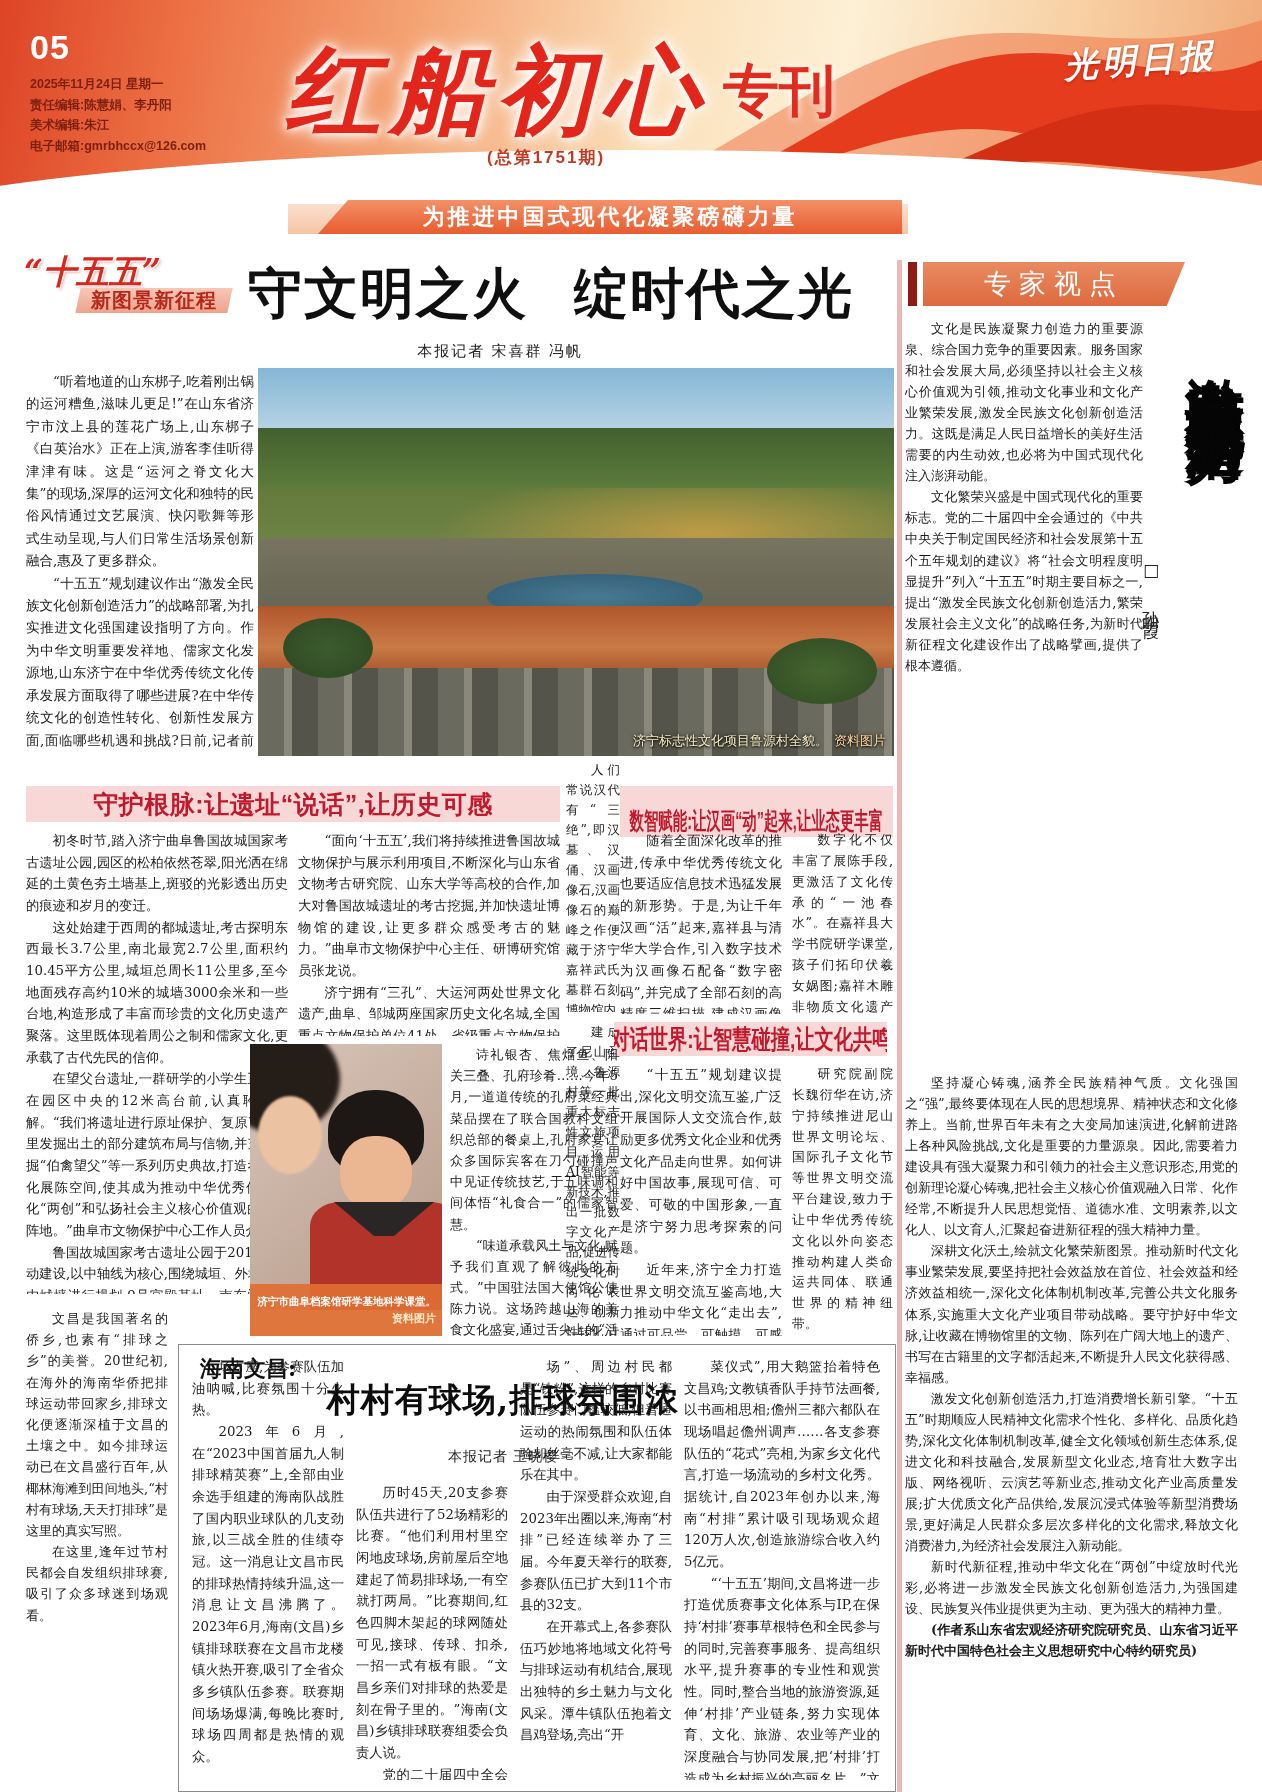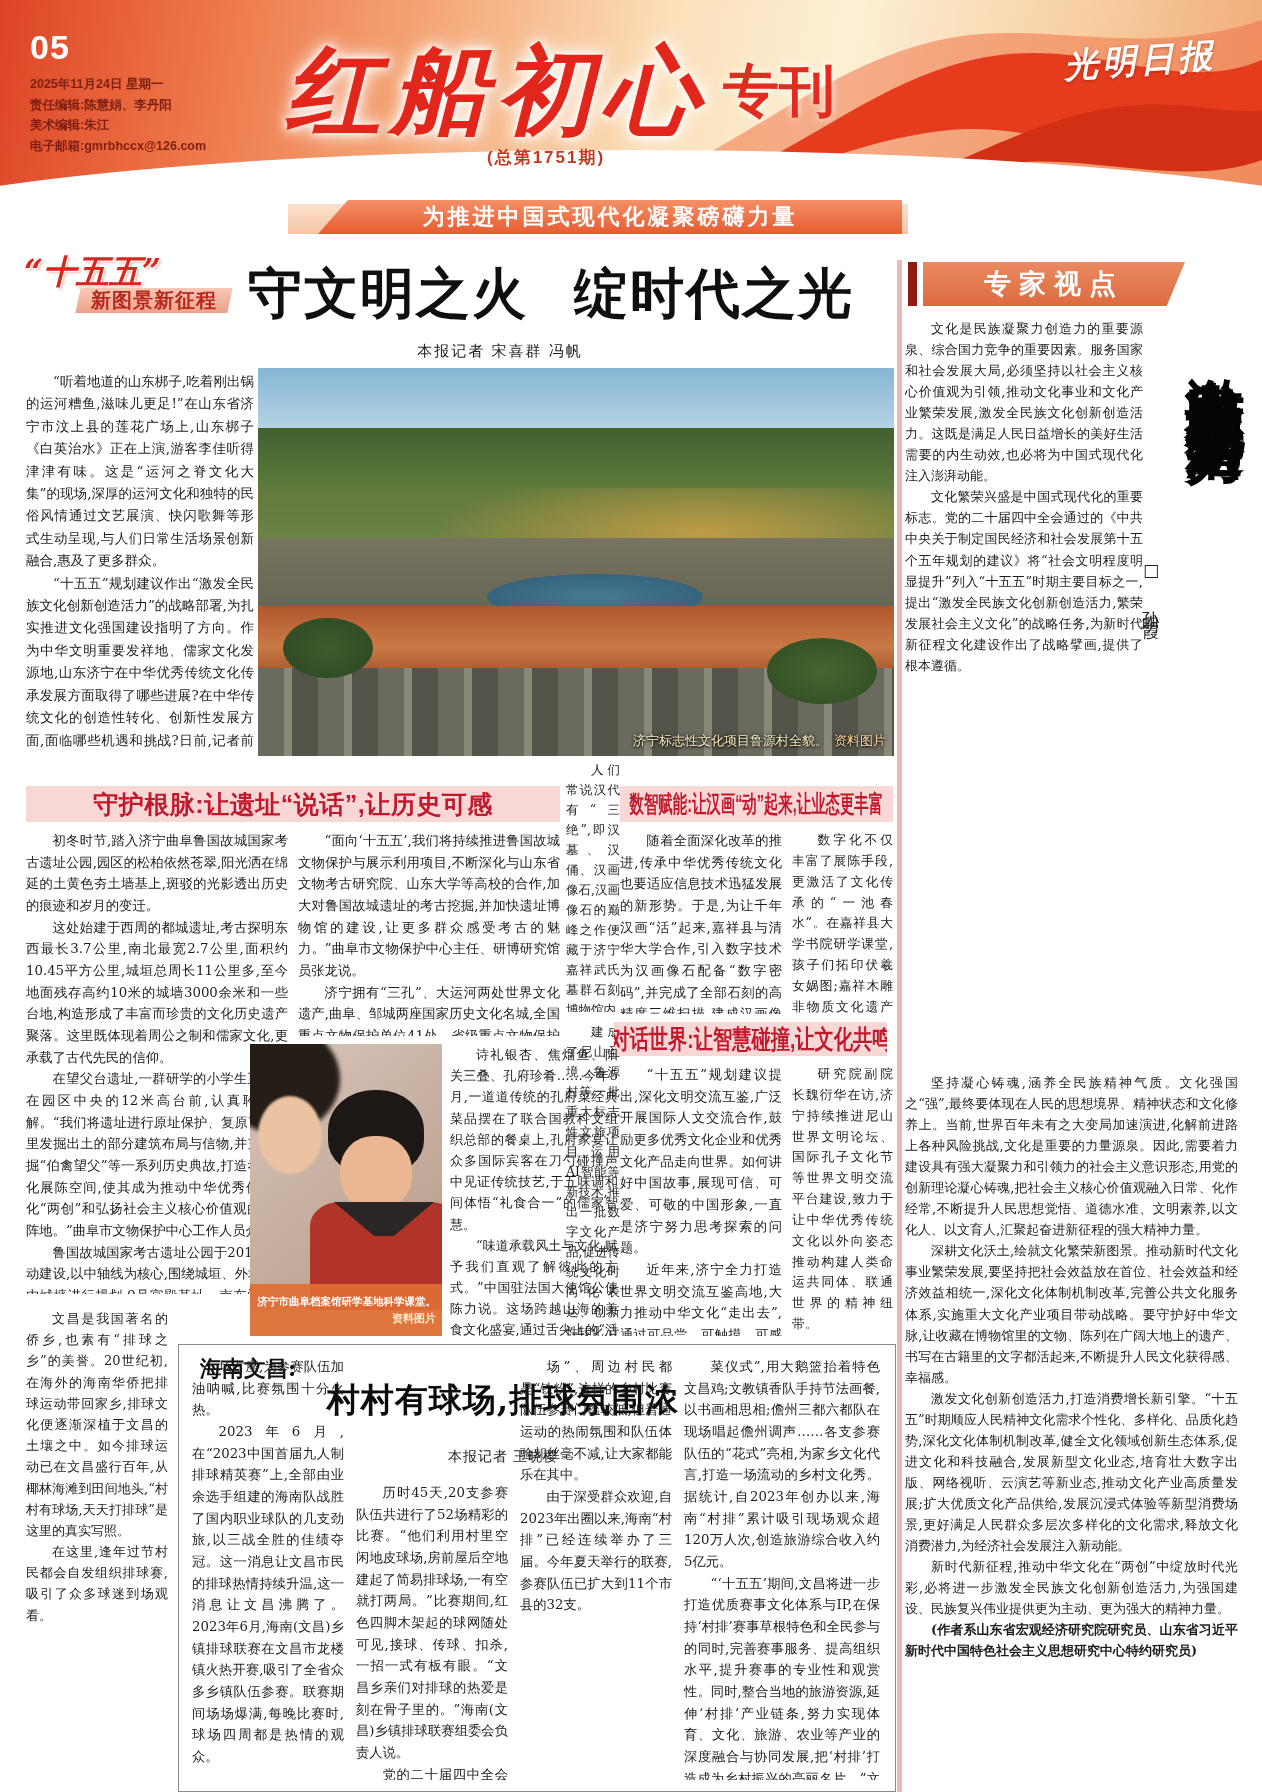--- a/index.html
+++ b/index.html
@@ -51,21 +51,21 @@
   #pm-tree1{top:250px;left:4%;width:90px;height:60px;background:radial-gradient(#3c5c2e,#2c4622);border-radius:50%;}
   #pm-tree2{top:270px;left:80%;width:110px;height:66px;background:radial-gradient(#45662f,#2e4a22);border-radius:50%;}
   #pm-caption{position:absolute;right:8px;bottom:6px;font-size:13px;font-weight:normal;color:#f7ecc1;
      font-family:"DejaVu Serif",serif;text-shadow:0 1px 2px #000,0 0 4px rgba(0,0,0,.8);}
   #pm-caption .credit{color:#ffd9a0;margin-left:6px;}
   
   #vrule{left:897px;top:260px;width:5px;height:1532px;background:#eab9b5;}
   
   .sec-head{background:#f8d8d6;color:#c0192d;font-weight:900;display:flex;align-items:center;justify-content:center;overflow:hidden;}
   #s1-head{left:26px;top:786px;width:534px;height:36px;font-size:25px;letter-spacing:0.5px;}
-  #s2-head{left:620px;top:786px;width:273px;height:36px;font-size:24px;white-space:nowrap;}
+  #s2-head{left:620px;top:786px;width:273px;height:51px;font-size:24px;white-space:nowrap;align-items:flex-end;}
   #s2-head span{transform:scaleX(.60);}
   #s3-head{left:614px;top:1022px;width:273px;height:34px;font-size:26px;white-space:nowrap;}
   #s3-head span{transform:scaleX(.74);}
   .col{font-size:13.3px;line-height:1.63;overflow:hidden;}
   #s1-col1{left:26px;top:830px;width:262px;height:464px;}
   #s1-col2{left:298px;top:830px;width:262px;height:206px;}
   #s2-col0{left:566px;top:760px;width:54px;height:252px;font-size:12.5px;line-height:1.6;}
   #s2-col1{left:620px;top:830px;width:162px;height:184px;}
   #s2-col2{left:792px;top:830px;width:101px;height:184px;font-size:12.8px;}
   #s3-col0{left:566px;top:1022px;width:54px;height:314px;font-size:12.5px;line-height:1.6;}
@@ -81,21 +81,21 @@
   #pc-body2{position:absolute;left:60px;top:158px;width:150px;height:120px;background:#b23329;border-radius:20% 20% 0 0;}
   #pc-collar{position:absolute;left:84px;top:158px;width:100px;height:34px;background:#2a2626;clip-path:polygon(0 0,100% 0,60% 100%,40% 100%);}
   #pc-desk{position:absolute;left:0;bottom:0;width:100%;height:26px;background:#d7d2c4;}
   #pc-cap{position:absolute;left:0;right:0;bottom:0;background:rgba(224,110,50,.92);color:#fff;
      font-size:10.5px;line-height:1.5;padding:10px 6px;font-weight:bold;text-align:right;}
   #pc-cap .credit{display:block;font-size:11px;color:#ffe9c8;}
   
   #ev-bar{left:908px;top:262px;width:9px;height:44px;background:#8e1c13;}
   #ev-tag{left:923px;top:262px;width:262px;height:44px;background:linear-gradient(#ea8a61,#dd6a3f);
      clip-path:polygon(0 0,100% 0,93% 100%,0 100%);display:flex;align-items:center;justify-content:center;}
-  #ev-tag span{color:#fff;font-size:27px;font-weight:700;letter-spacing:8px;}
+  #ev-tag span{color:#fff;font-size:27px;font-weight:400;letter-spacing:8px;}
   #ev-col{left:905px;top:318px;width:238px;height:740px;font-size:13px;line-height:1.62;}
   #ev-title{left:1176px;top:330px;width:80px;height:780px;writing-mode:vertical-rl;
      font-family:"DejaVu Serif",serif;font-weight:900;font-size:60px;color:#050505;letter-spacing:4px;}
   #ev-author{left:1140px;top:560px;writing-mode:vertical-rl;font-size:17px;color:#222;letter-spacing:6px;
      font-family:"DejaVu Serif",serif;}
   #ev-full{left:905px;top:1072px;width:333px;height:716px;font-size:13px;line-height:1.62;}
   #ev-full p.credit{font-weight:bold;}
   
   #vb-lead{left:26px;top:1308px;width:142px;height:482px;font-size:13px;}
   #vb-box{left:178px;top:1344px;width:716px;height:446px;border:1px solid #8a8a8a;background:#fff;}
@@ -259,19 +259,20 @@
       <p>场占座,为参赛队伍加油呐喊,比赛氛围十分火热。</p>
       <p>2023年6月,在“2023中国首届九人制排球精英赛”上,全部由业余选手组建的海南队战胜了国内职业球队的几支劲旅,以三战全胜的佳绩夺冠。这一消息让文昌市民的排球热情持续升温,这一消息让文昌沸腾了。2023年6月,海南(文昌)乡镇排球联赛在文昌市龙楼镇火热开赛,吸引了全省众多乡镇队伍参赛。联赛期间场场爆满,每晚比赛时,球场四周都是热情的观众。</p>
     </div>
   <div id="vb-c2" class="abs kai col">
       <p>历时45天,20支参赛队伍共进行了52场精彩的比赛。“他们利用村里空闲地皮球场,房前屋后空地建起了简易排球场,一有空就打两局。”比赛期间,红色四脚木架起的球网随处可见,接球、传球、扣杀,一招一式有板有眼。“文昌乡亲们对排球的热爱是刻在骨子里的。”海南(文昌)乡镇排球联赛组委会负责人说。</p>
       <p>党的二十届四中全会审议通过的“十五五”规划建议提出,广泛开展群众性文化活动。文昌市抓盛热度文化“体体育相导结合”地带动全民健身,普及书香全民健身,推动全民的娱乐比赛,每场场地都是“主</p>
     </div>
   <div id="vb-c3" class="abs kai col">
       <p>场”、周边村民都是“铁粉”,这样的乡村比赛队伍参赛门槛较低,但普通运动的热闹氛围和队伍体验却丝毫不减,让大家都能乐在其中。</p>
       <p>由于深受群众欢迎,自2023年出圈以来,海南“村排”已经连续举办了三届。今年夏天举行的联赛,参赛队伍已扩大到11个市县的32支。</p>
+      <p>在开幕式上,各参赛队伍巧妙地将地域文化符号与排球运动有机结合,展现出独特的乡土魅力与文化风采。潭牛镇队伍抱着文昌鸡登场,亮出“开</p>
     </div>
   <div id="vb-c4" class="abs kai col">
       <p>菜仪式”,用大鹅篮抬着特色文昌鸡;文教镇香队手持节法画餐,以书画相思相;儋州三都六都队在现场唱起儋州调声……各支参赛队伍的“花式”亮相,为家乡文化代言,打造一场流动的乡村文化秀。据统计,自2023年创办以来,海南“村排”累计吸引现场观众超120万人次,创造旅游综合收入约5亿元。</p>
       <p>“‘十五五’期间,文昌将进一步打造优质赛事文化体系与IP,在保持‘村排’赛事草根特色和全民参与的同时,完善赛事服务、提高组织水平,提升赛事的专业性和观赏性。同时,整合当地的旅游资源,延伸‘村排’产业链条,努力实现体育、文化、旅游、农业等产业的深度融合与协同发展,把‘村排’打造成为乡村振兴的亮丽名片。”文昌市旅文局相关负责人表示。</p>
     </div>
 
 </div>
 
 </body></html>

